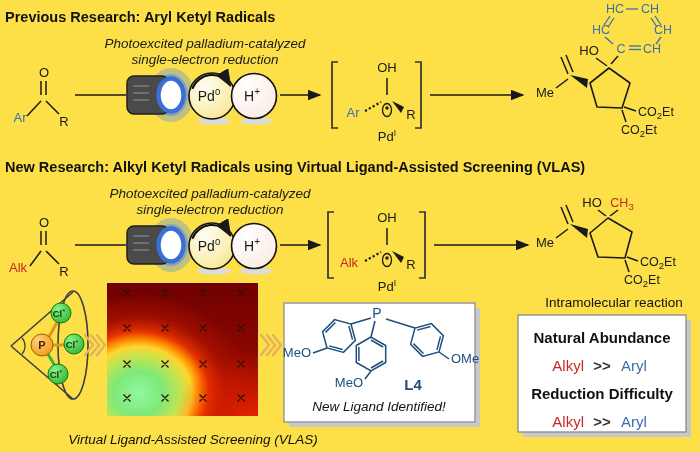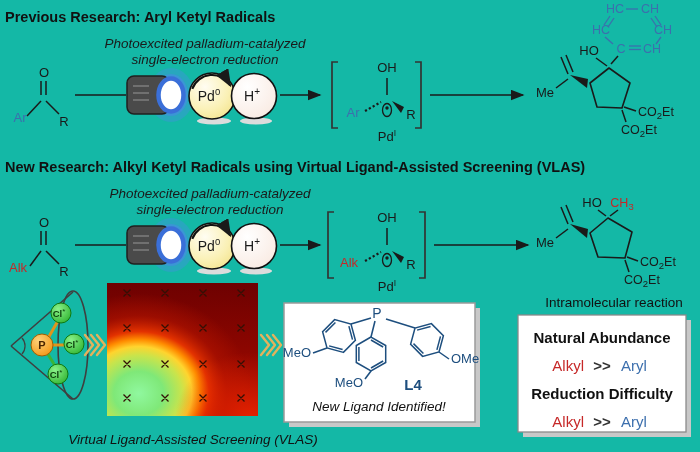--- a/index.html
+++ b/index.html
@@ -1,16 +1,16 @@
 <!DOCTYPE html>
 <html><head>
 <meta charset="utf-8">
 <style>
   html,body{margin:0;padding:0;background:#fff;}
-  #fig{width:700px;height:452px;position:relative;background:#14b8a6;overflow:hidden;}
+  #fig{width:700px;height:452px;position:relative;background:#fde047;overflow:hidden;}
   svg{display:block;}
   text{font-family:"Liberation Sans","DejaVu Sans",sans-serif;}
   .title{font-weight:bold;font-size:14.5px;fill:#111;}
   .cond{font-style:italic;font-size:13.5px;fill:#1a1a1a;}
   .atom{font-size:13px;fill:#1a1a1a;}
   .atom12{font-size:12.5px;fill:#1a1a1a;}
   .blue{fill:#3c6fad;}
   .red{fill:#c62828;}
   .navy{fill:#1d4e7e;}
   .bond{stroke:#1a1a1a;stroke-width:1.5;fill:none;}

